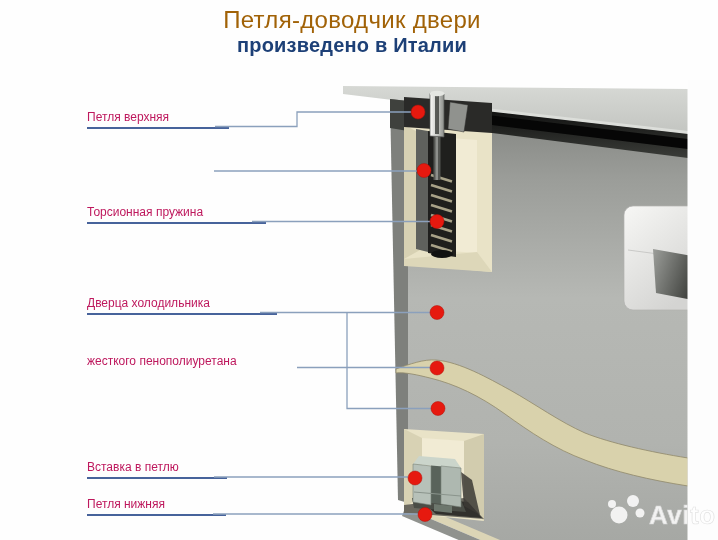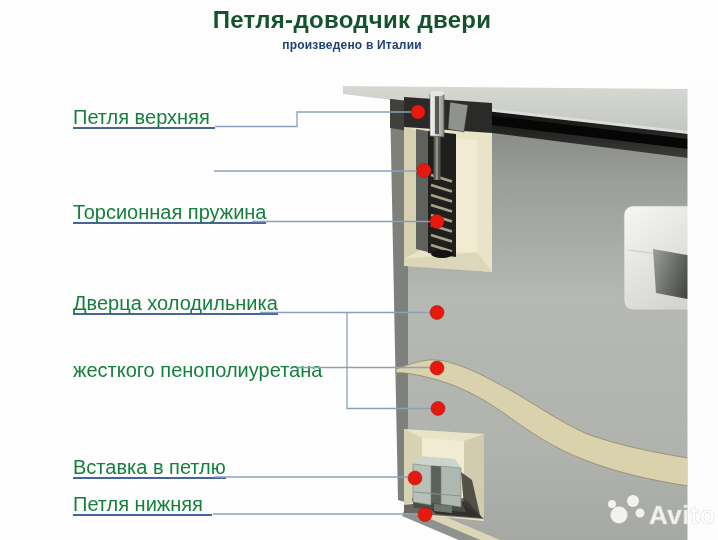--- a/index.html
+++ b/index.html
@@ -1,23 +1,23 @@
 <!DOCTYPE html>
 <html><head>
 <meta charset="utf-8">
 <style>
   html,body{margin:0;padding:0;}
   body{font-family:"Liberation Sans", sans-serif; background:#e9e9e9;}
   .canvas{position:relative;width:718px;height:540px;background:#fefefe;overflow:hidden;}
   .hdr{position:absolute;left:0;top:6px;width:704px;text-align:center;}
-  .hdr h1{margin:0;font-size:24px;line-height:28px;font-weight:bold;color:#14532d;letter-spacing:.3px;}
-  .hdr h2{margin:2px 0 0 0;font-size:12px;line-height:19px;font-weight:bold;color:#1d4077;letter-spacing:.2px;}
-  .lbl{position:absolute;left:73px;color:#15803d;font-size:20px;line-height:20px;white-space:nowrap;}
+  .hdr h1{margin:0;font-size:24px;line-height:28px;font-weight:normal;color:#a16207;letter-spacing:.3px;}
+  .hdr h2{margin:2px 0 0 0;font-size:20px;line-height:19px;font-weight:bold;color:#1d4077;letter-spacing:.2px;}
+  .lbl{position:absolute;left:87px;color:#be185d;font-size:12px;line-height:20px;white-space:nowrap;}
   .lbl .u{display:inline-block;border-bottom:2.5px solid #47639b;}
-  .lbl .l2{display:block;margin-top:13px;}
+  .lbl .l2{display:block;margin-top:4px;}
   svg{position:absolute;left:0;top:0;}
   .wm-text{font-family:"Liberation Sans",sans-serif;font-weight:bold;font-size:26px;letter-spacing:.5px;}
 </style>
 </head>
 <body>
 
 <div class="canvas">
 
   <div class="hdr">
     <h1>Петля-доводчик двери</h1>

